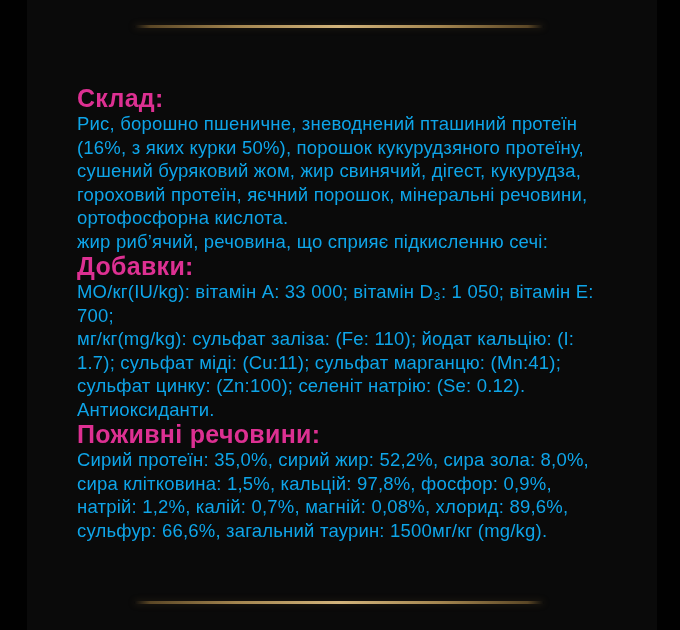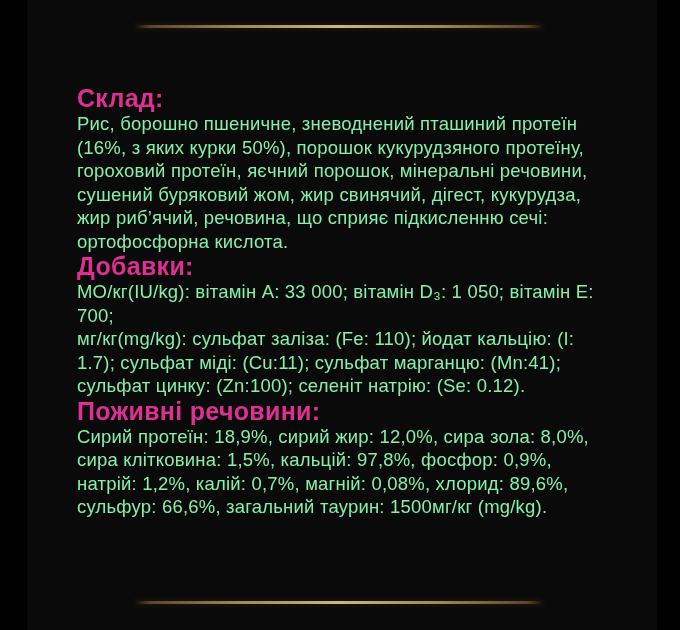--- a/index.html
+++ b/index.html
@@ -54,61 +54,62 @@
     font-size: 25px;
     line-height: 27px;
     font-weight: bold;
     letter-spacing: 0.3px;
     color: #dd3092;
   }
   .text-line {
     font-size: 18.5px;
     line-height: 23.5px;
     letter-spacing: 0.2px;
-    color: #86efac;
+    color: #0ea5e9;
     white-space: nowrap;
   }
 </style>
 </head>
 <body>
 
 <div class="canvas">
   <div class="panel-bg"></div>
   <div class="gold-line top"></div>
   <div class="gold-line bottom"></div>
 
   <div class="content">
 
     <div class="section">
       <h2>Склад:</h2>
       <div>
         <div class="text-line">Рис, борошно пшеничне, зневоднений пташиний протеїн</div>
         <div class="text-line">(16%, з яких курки 50%), порошок кукурудзяного протеїну,</div>
+        <div class="text-line">сушений буряковий жом, жир свинячий, дігест, кукурудза,</div>
         <div class="text-line">гороховий протеїн, яєчний порошок, мінеральні речовини,</div>
-        <div class="text-line">сушений буряковий жом, жир свинячий, дігест, кукурудза,</div>
+        <div class="text-line">ортофосфорна кислота.</div>
         <div class="text-line">жир риб’ячий, речовина, що сприяє підкисленню сечі:</div>
-        <div class="text-line">ортофосфорна кислота.</div>
       </div>
     </div>
 
     <div class="section">
       <h2>Добавки:</h2>
       <div>
         <div class="text-line">МО/кг(IU/kg): вітамін A: 33 000; вітамін D₃: 1 050; вітамін E:</div>
         <div class="text-line">700;</div>
         <div class="text-line">мг/кг(mg/kg): сульфат заліза: (Fe: 110); йодат кальцію: (I:</div>
         <div class="text-line">1.7); сульфат міді: (Cu:11); сульфат марганцю: (Mn:41);</div>
         <div class="text-line">сульфат цинку: (Zn:100); селеніт натрію: (Se: 0.12).</div>
+        <div class="text-line">Антиоксиданти.</div>
       </div>
     </div>
 
     <div class="section">
       <h2>Поживні речовини:</h2>
       <div>
-        <div class="text-line">Сирий протеїн: 18,9%, сирий жир: 12,0%, сира зола: 8,0%,</div>
+        <div class="text-line">Сирий протеїн: 35,0%, сирий жир: 52,2%, сира зола: 8,0%,</div>
         <div class="text-line">сира клітковина: 1,5%, кальцій: 97,8%, фосфор: 0,9%,</div>
         <div class="text-line">натрій: 1,2%, калій: 0,7%, магній: 0,08%, хлорид: 89,6%,</div>
         <div class="text-line">сульфур: 66,6%, загальний таурин: 1500мг/кг (mg/kg).</div>
       </div>
     </div>
 
   </div>
 </div>
 
 </body></html>

